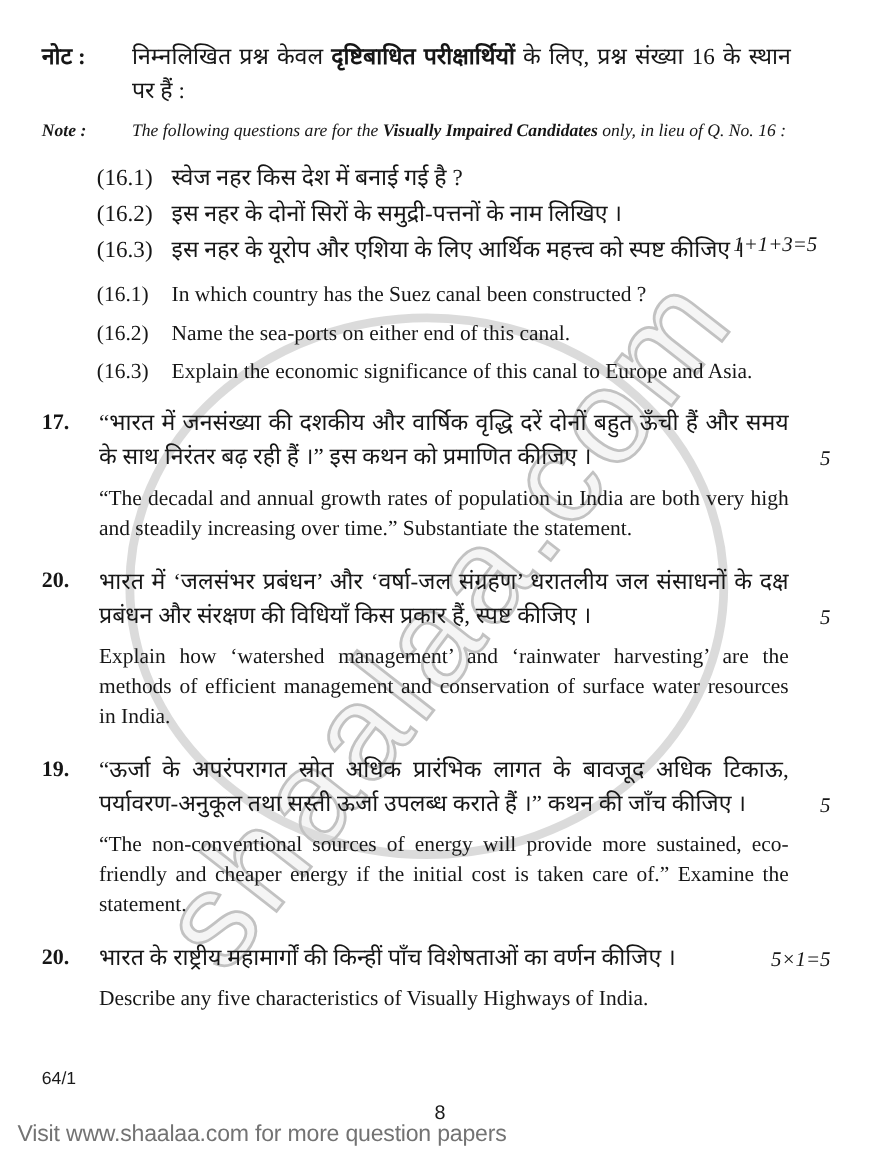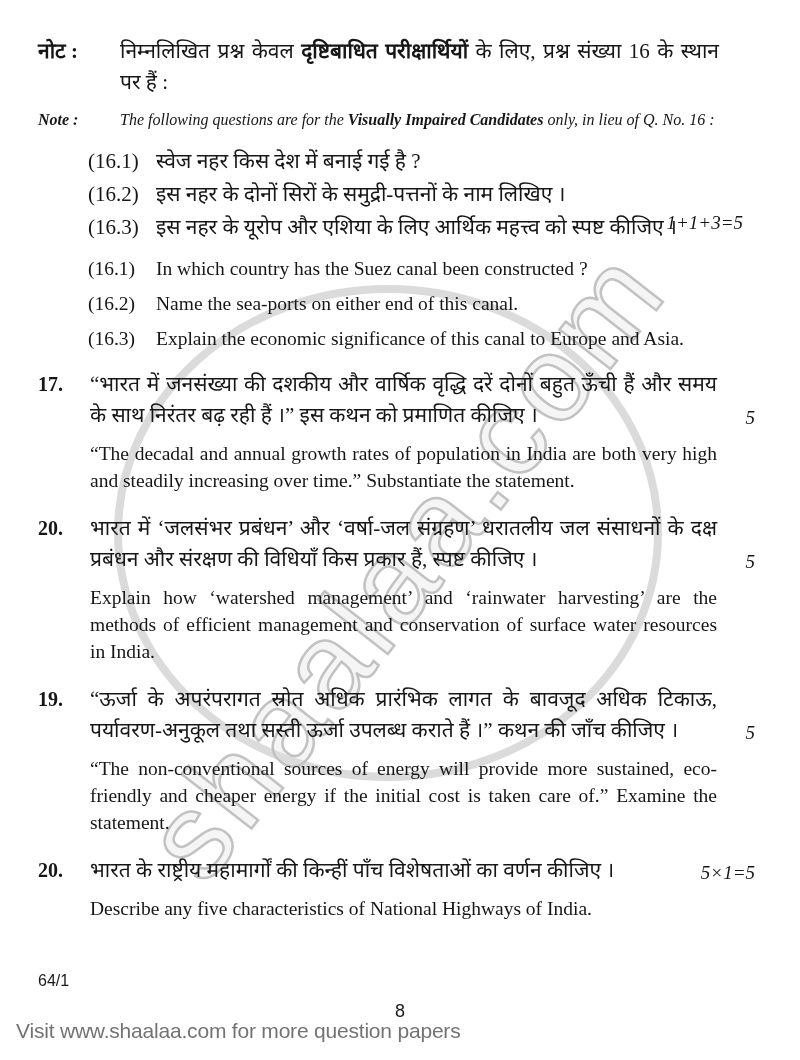--- a/index.html
+++ b/index.html
@@ -175,21 +175,21 @@
       </div>
     </div>
 
     <div class="q-block gap-lg">
       <span class="q-num">20.</span>
       <div class="q-body">
         <div class="para-wrap">
           <p class="para hindi">भारत के राष्ट्रीय महामार्गों की किन्हीं पाँच विशेषताओं का वर्णन कीजिए ।</p>
           <span class="marks">5×1=5</span>
         </div>
-        <p class="para english">Describe any five characteristics of National Highways of India.</p>
+        <p class="para english">Describe any five characteristics of Visually Highways of India.</p>
       </div>
     </div>
 
   </div>
 
   <div class="footer">
     <span class="paper-code">64/1</span>
     <div class="page-num">8</div>
     <div class="visit-link">Visit www.shaalaa.com for more question papers</div>
   </div>

